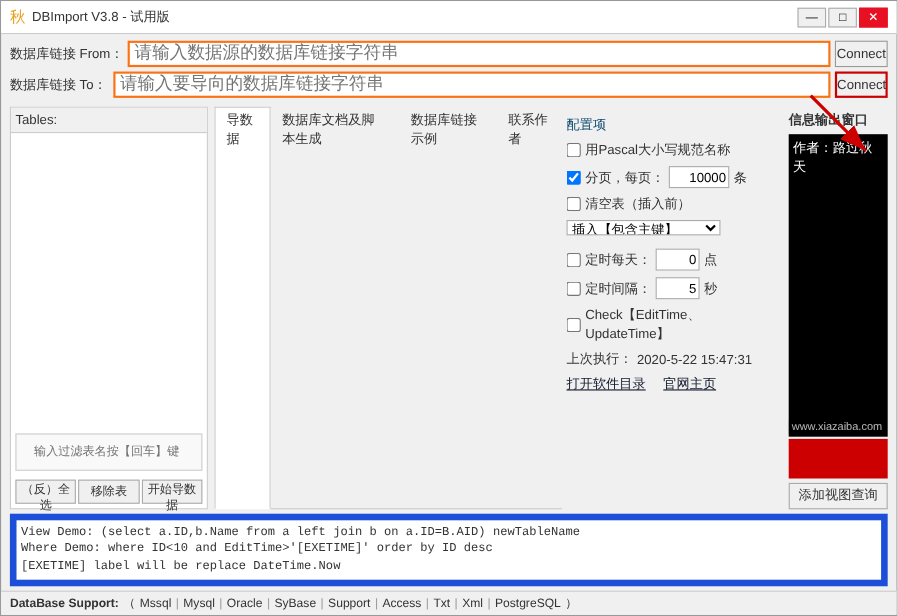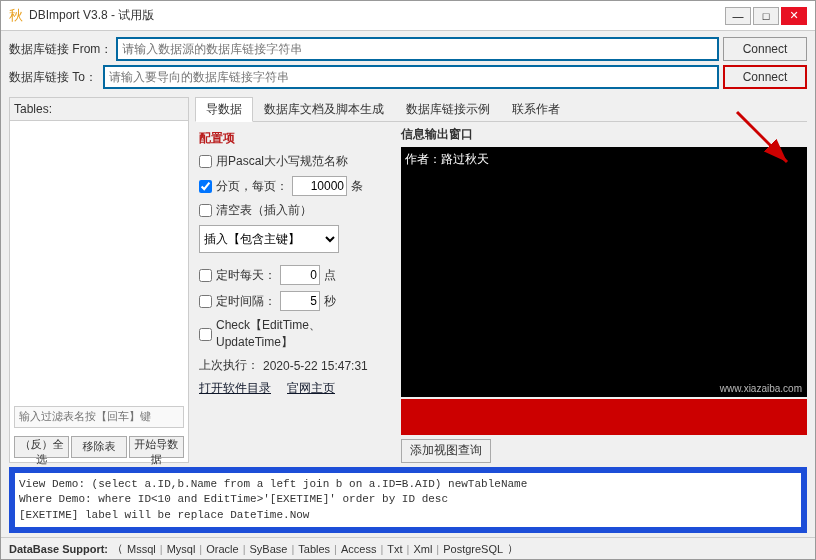--- a/index.html
+++ b/index.html
@@ -71,29 +71,29 @@
     }
     .db-label {
       font-size: 12px;
       color: #333;
       white-space: nowrap;
       min-width: 90px;
     }
     .db-input {
       flex: 1;
       height: 24px;
-      border: 2px solid #0369a1;
+      border: 2px solid #f97316;
       padding: 2px 4px;
-      font-size: 12px;
+      font-size: 16px;
       color: #4d7c0f;
       background: #fff;
       outline: none;
     }
     .connect-btn {
-      width: 84px;
+      width: 48px;
       height: 24px;
       background: #f0f0f0;
       border: 1px solid #999;
       cursor: pointer;
       font-size: 12px;
       color: #333;
     }
     .connect-btn.highlighted {
       border: 2px solid #cc0000;
       background: #f0f0f0;
@@ -118,27 +118,26 @@
       border-bottom: 1px solid #ccc;
       background: #f0f0f0;
     }
     .tables-list {
       flex: 1;
       overflow-y: auto;
       min-height: 200px;
     }
     .filter-box {
       border: 1px solid #ccc;
-      padding: 4px;
+      padding: 16px;
       margin: 4px;
       font-size: 11px;
       color: #666;
       background: #f9f9f9;
       height: 22px;
-      font-family: Liberation Mono, monospace;
     }
     .table-actions {
       display: flex;
       gap: 2px;
       padding: 4px;
     }
     .action-btn {
       flex: 1;
       height: 22px;
       background: #f0f0f0;
@@ -146,21 +145,21 @@
       cursor: pointer;
       font-size: 11px;
       color: #333;
     }
     .action-btn.import {
       background: #f0f0f0;
     }
     .right-panel {
       flex: 1;
       display: flex;
-      flex-direction: column;
+      flex-direction: row;
     }
     .tabs-row {
       display: flex;
       gap: 0;
       border-bottom: 1px solid #ccc;
       background: #f0f0f0;
     }
     .tab-item {
       padding: 3px 10px;
       font-size: 12px;
@@ -180,23 +179,23 @@
       flex: 1;
       gap: 6px;
       background: #f0f0f0;
       padding: 4px 0 0 0;
     }
     .config-panel {
       width: 200px;
     }
     .config-title {
       font-size: 12px;
-      color: #b91c1c;
+      color: #0c4a6e;
       margin-bottom: 6px;
-      font-weight: bold;
+      font-weight: normal;
     }
     .config-row {
       display: flex;
       align-items: center;
       margin-bottom: 6px;
       gap: 4px;
     }
     .config-row input[type="checkbox"] {
       width: 13px;
       height: 13px;
@@ -212,21 +211,21 @@
       font-size: 12px;
       padding: 1px 2px;
       text-align: right;
     }
     .unit-label {
       font-size: 12px;
       color: #333;
     }
     .insert-select {
       width: 140px;
-      height: 28px;
+      height: 14px;
       border: 1px solid #aaa;
       font-size: 12px;
       background: #fff;
       margin-bottom: 6px;
     }
     .section-title {
       font-size: 12px;
       color: #333;
       margin-bottom: 4px;
       font-weight: bold;
@@ -494,21 +493,21 @@
     <span class="status-label">DataBase Support:</span>
     <span>（</span>
     <span>Mssql</span>
     <span class="status-sep">|</span>
     <span>Mysql</span>
     <span class="status-sep">|</span>
     <span>Oracle</span>
     <span class="status-sep">|</span>
     <span>SyBase</span>
     <span class="status-sep">|</span>
-    <span>Tables</span>
+    <span>Support</span>
     <span class="status-sep">|</span>
     <span>Access</span>
     <span class="status-sep">|</span>
     <span>Txt</span>
     <span class="status-sep">|</span>
     <span>Xml</span>
     <span class="status-sep">|</span>
     <span>PostgreSQL</span>
     <span>）</span>
   </div>

